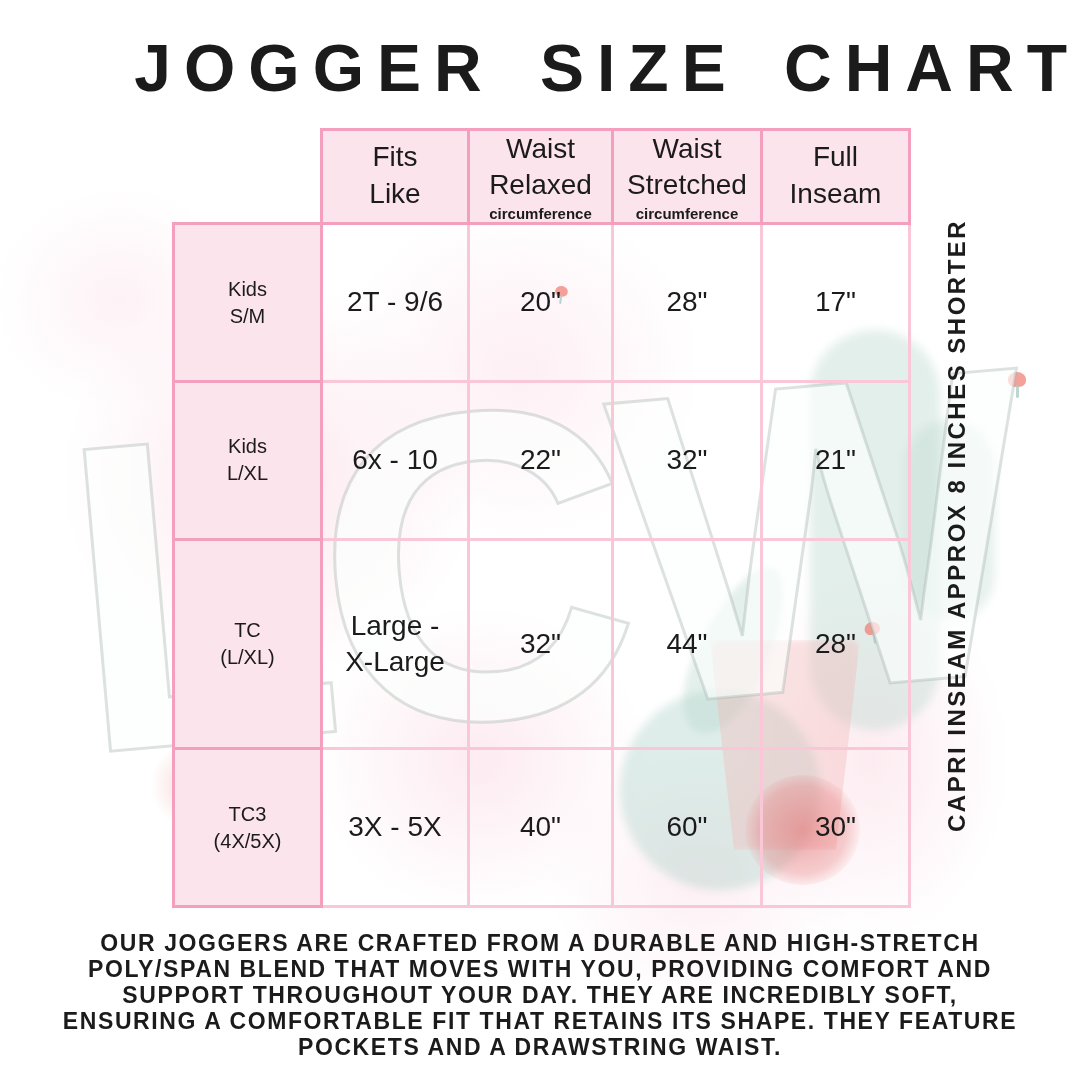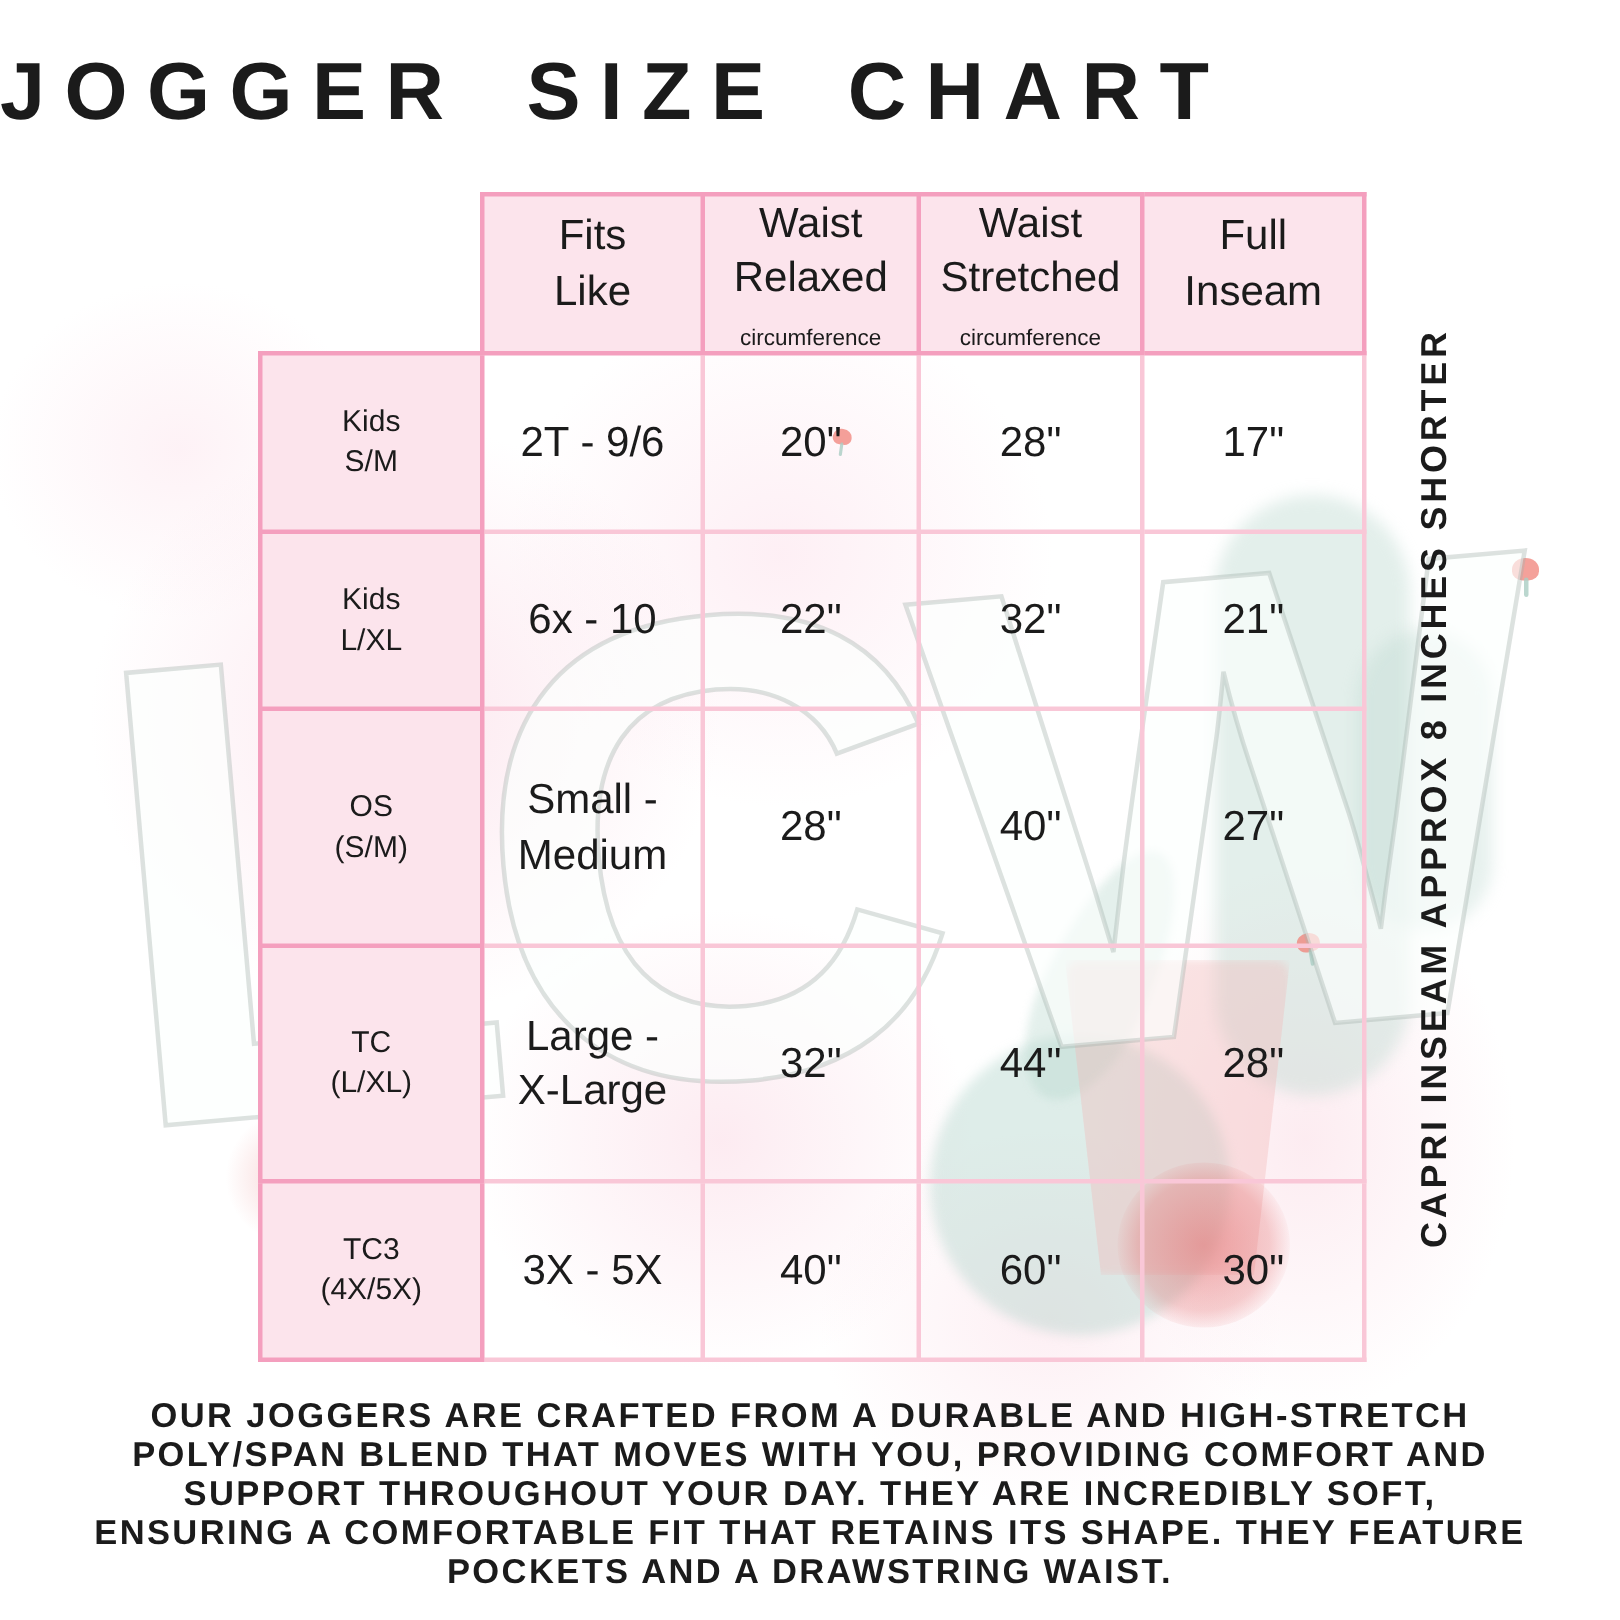--- a/index.html
+++ b/index.html
@@ -108,22 +108,22 @@
   .tulip-b { left: 860px; top: 620px; transform: scale(0.85) rotate(-10deg); }
   .tulip-c { left: 548px; top: 282px; transform: scale(0.7) rotate(8deg); }
 
   
   .title {
     position: absolute;
     z-index: 3;
     top: 30px;
     left: 0;
     width: 1080px;
-    text-align: left;
-    font-size: 54px;
+    text-align: right;
+    font-size: 66px;
     font-weight: 700;
     letter-spacing: 13px;
     word-spacing: 14px;
     white-space: nowrap;
   }
 
   
   table.size-table {
     position: absolute;
     z-index: 2;
@@ -147,23 +147,23 @@
   .size-table th.head {
     background: #fce4ec;
     border: 3px solid #f49fbe;
     font-size: 28px;
     font-weight: 500;
     line-height: 1.3;
   }
   .size-table th.head .sub {
     display: block;
     font-size: 15px;
-    font-weight: 400;
+    font-weight: 700;
     line-height: 1.1;
-    margin-top: 14px;
+    margin-top: 2px;
   }
   .size-table td.rowlabel {
     background: #fce4ec;
     border: 3px solid #f49fbe;
     font-size: 20px;
     font-weight: 500;
     line-height: 1.35;
   }
   .size-table td.data {
     background: transparent;
@@ -271,29 +271,20 @@
       </tr>
       <tr>
         <td class="rowlabel">Kids
 L/XL</td>
         <td class="data">6x - 10</td>
         <td class="data">22"</td>
         <td class="data">32"</td>
         <td class="data">21"</td>
       </tr>
       <tr>
-        <td class="rowlabel">OS
-(S/M)</td>
-        <td class="data">Small -
-Medium</td>
-        <td class="data">28"</td>
-        <td class="data">40"</td>
-        <td class="data">27"</td>
-      </tr>
-      <tr>
         <td class="rowlabel">TC
 (L/XL)</td>
         <td class="data">Large -
 X-Large</td>
         <td class="data">32"</td>
         <td class="data">44"</td>
         <td class="data">28"</td>
       </tr>
       <tr>
         <td class="rowlabel">TC3

